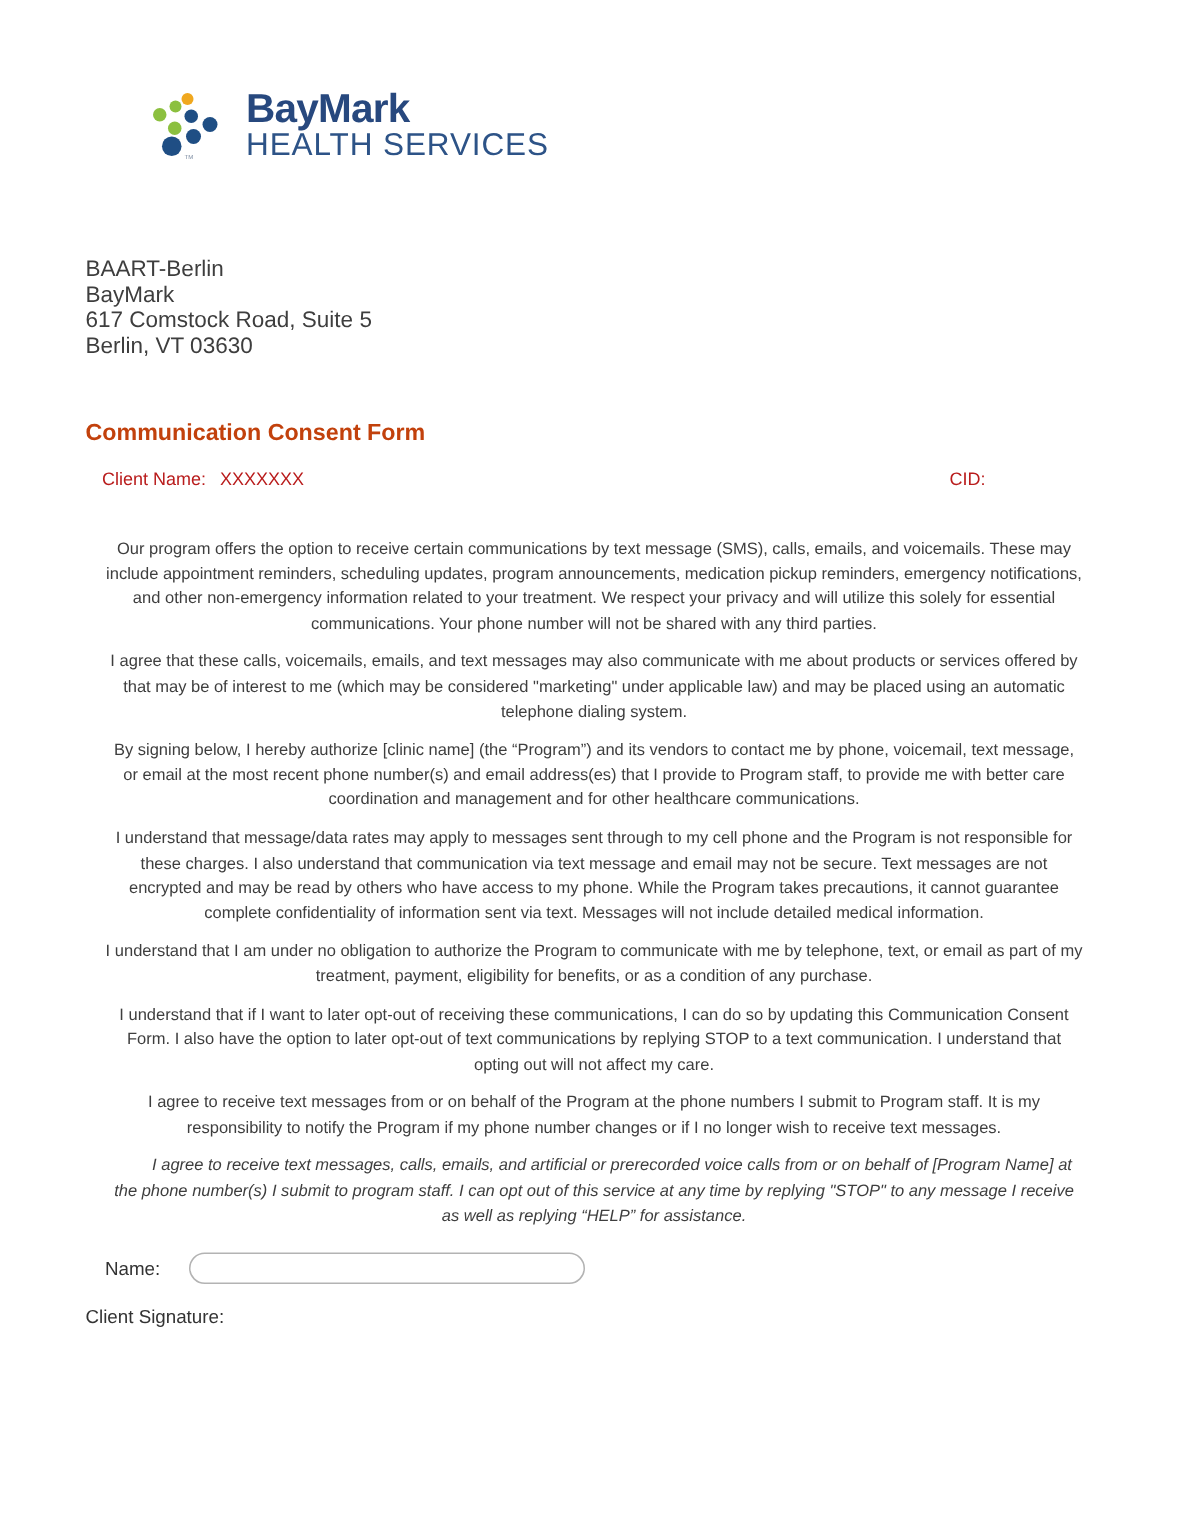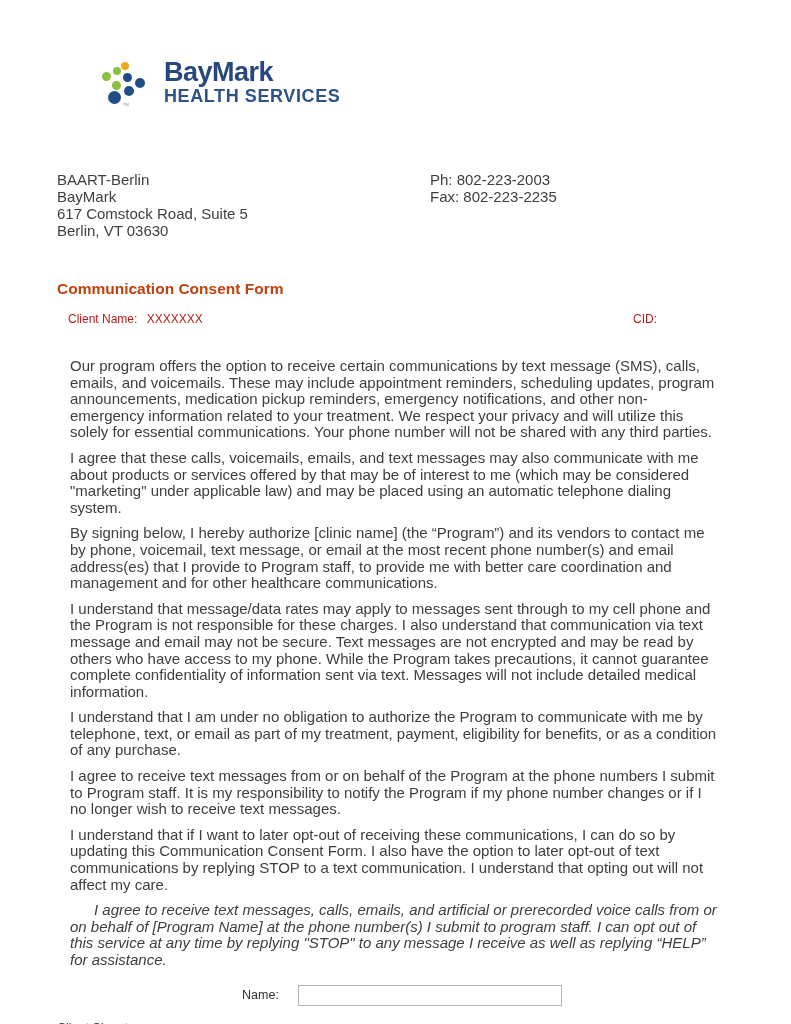--- a/index.html
+++ b/index.html
@@ -1,15 +1,15 @@
 <!DOCTYPE html>
 <html><head>
 <meta charset="utf-8">
 <style>
-  * { margin: 0; padding: 0; box-sizing: border-box; }
+  * { margin: 0; padding: 0; box-sizing: border-box; border-radius: 19px; }
   html, body { background: #ffffff; }
   body {
     font-family: "Liberation Sans", "DejaVu Sans", sans-serif;
     color: #3e3e3e;
   }
   .page {
     position: relative;
     width: 791px;
     height: 1024px;
     margin: 0 auto;
@@ -47,22 +47,22 @@
   }
   .logo-text { margin-left: 14px; padding-top: 2px; }
   .logo-brand {
     font-size: 27px;
     font-weight: bold;
     color: #27487e;
     letter-spacing: -0.5px;
     line-height: 30px;
   }
   .logo-tagline {
-    font-size: 18px;
-    font-weight: 700;
+    font-size: 21px;
+    font-weight: 400;
     color: #2d5387;
     letter-spacing: 0.6px;
     line-height: 19px;
   }
 
   
   .contact-row {
     position: relative;
     margin-top: 44px;
     font-size: 15px;
@@ -93,36 +93,36 @@
   .client-name-label { margin-right: 6px; }
   .cid-label {
     position: absolute;
     left: 565px;
     top: 0;
   }
 
   
   .body-text {
     margin: 30px 12px 0 13px;
-    font-size: 15px;
+    font-size: 11px;
     line-height: 16.6px;
     color: #3e3e3e;
+    text-align: center;
   }
   .body-text p { margin-bottom: 9px; }
   .body-text p.indent { text-indent: 24px; font-style: italic; }
 
   
   .name-row {
     margin-left: 13px;
     margin-top: 16px;
     display: flex;
     align-items: center;
     font-size: 12.5px;
     color: #333333;
-    justify-content: center;
   }
   .name-input {
     margin-left: 19px;
     width: 264px;
     height: 21px;
     border: 1px solid #b3b3b3;
     background: #ffffff;
     font-family: "Liberation Sans", sans-serif;
     font-size: 12px;
     padding: 0 4px;
@@ -157,42 +157,38 @@
     </div>
   </div>
 
   <div class="contact-row">
     <div class="address-block">
       <div>BAART-Berlin</div>
       <div>BayMark</div>
       <div>617 Comstock Road, Suite 5</div>
       <div>Berlin, VT 03630</div>
     </div>
-    <div class="phone-block">
-      <div>Ph: 802-223-2003</div>
-      <div>Fax: 802-223-2235</div>
-    </div>
   </div>
 
   <h1 class="form-title">Communication Consent Form</h1>
 
   <div class="client-row">
     <span class="client-name-label">Client Name:</span>
     <span class="client-name-value">XXXXXXX</span>
     <span class="cid-label">CID:</span>
   </div>
 
   <div class="body-text">
     <p>Our program offers the option to receive certain communications by text message (SMS), calls, emails, and voicemails. These may include appointment reminders, scheduling updates, program announcements, medication pickup reminders, emergency notifications, and other non-emergency information related to your treatment.  We respect your privacy and will utilize this solely for essential communications. Your phone number will not be shared with any third parties.</p>
     <p>I agree that these calls, voicemails, emails, and text messages may also communicate with me about products or services offered by that may be of interest to me (which may be considered "marketing" under applicable law) and may be placed using an automatic telephone dialing system.</p>
     <p>By signing below, I hereby authorize [clinic name] (the “Program”) and its vendors to contact me by phone, voicemail, text message, or email at the most recent phone number(s) and email address(es) that I provide to Program staff, to provide me with better care coordination and management and for other healthcare communications.</p>
     <p>I understand that message/data rates may apply to messages sent through to my cell phone and the Program is not responsible for these charges. I also understand that communication via text message and email may not be secure. Text messages are not encrypted and may be read by others who have access to my phone. While the Program takes precautions, it cannot guarantee complete confidentiality of information sent via text. Messages will not include detailed medical information.</p>
     <p>I understand that I am under no obligation to authorize the Program to communicate with me by telephone, text, or email as part of my treatment, payment, eligibility for benefits, or as a condition of any purchase.</p>
+    <p>I understand that if I want to later opt-out of receiving these communications, I can do so by updating this Communication Consent Form. I also have the option to later opt-out of text communications by replying STOP to a text communication. I understand that opting out will not affect my care.</p>
     <p>I agree to receive text messages from or on behalf of the Program at the phone numbers I submit to Program staff. It is my responsibility to notify the Program if my phone number changes or if I no longer wish to receive text messages.</p>
-    <p>I understand that if I want to later opt-out of receiving these communications, I can do so by updating this Communication Consent Form. I also have the option to later opt-out of text communications by replying STOP to a text communication. I understand that opting out will not affect my care.</p>
     <p class="indent">I agree to receive text messages, calls, emails, and artificial or prerecorded voice calls from or on behalf of [Program Name] at the phone number(s) I submit to program staff.  I can opt out of this service at any time by replying "STOP" to any message I receive as well as replying “HELP” for assistance.</p>
   </div>
 
   <div class="name-row">
     <label class="name-label" for="name-input">Name:</label>
     <input id="name-input" class="name-input" type="text" value="" style="">
   </div>
 
   <div class="signature-row">Client Signature:</div>
 

